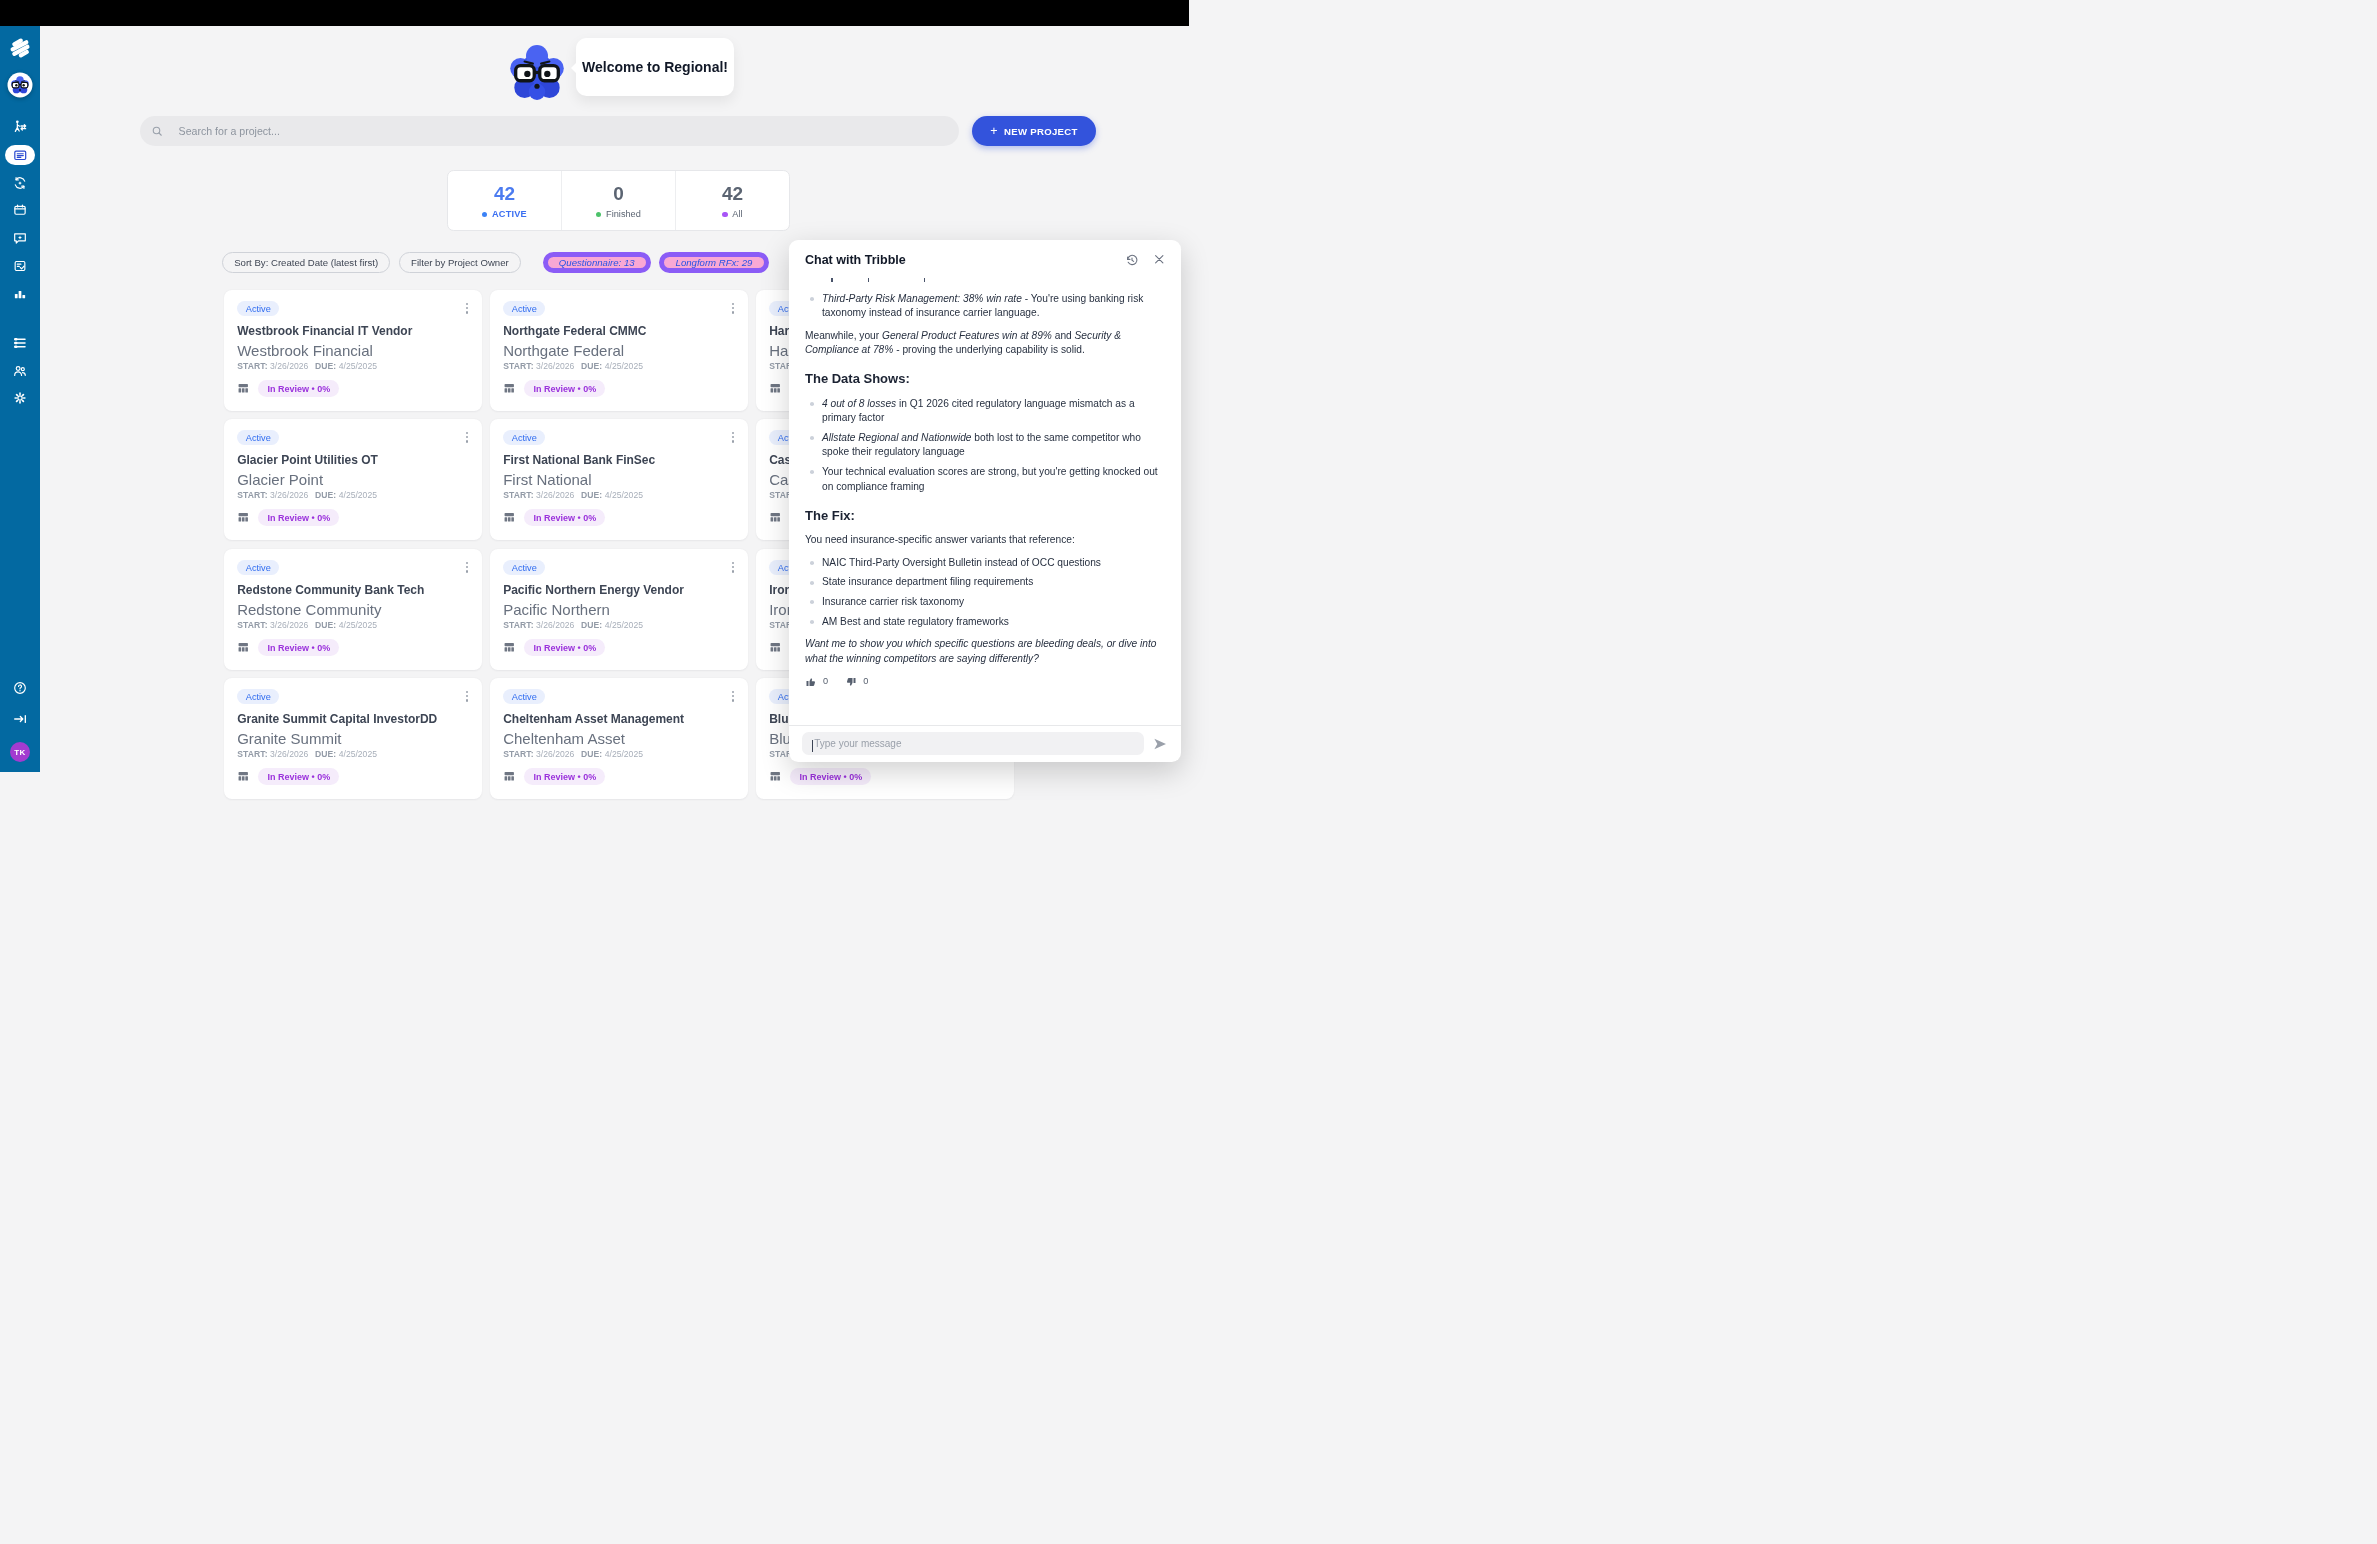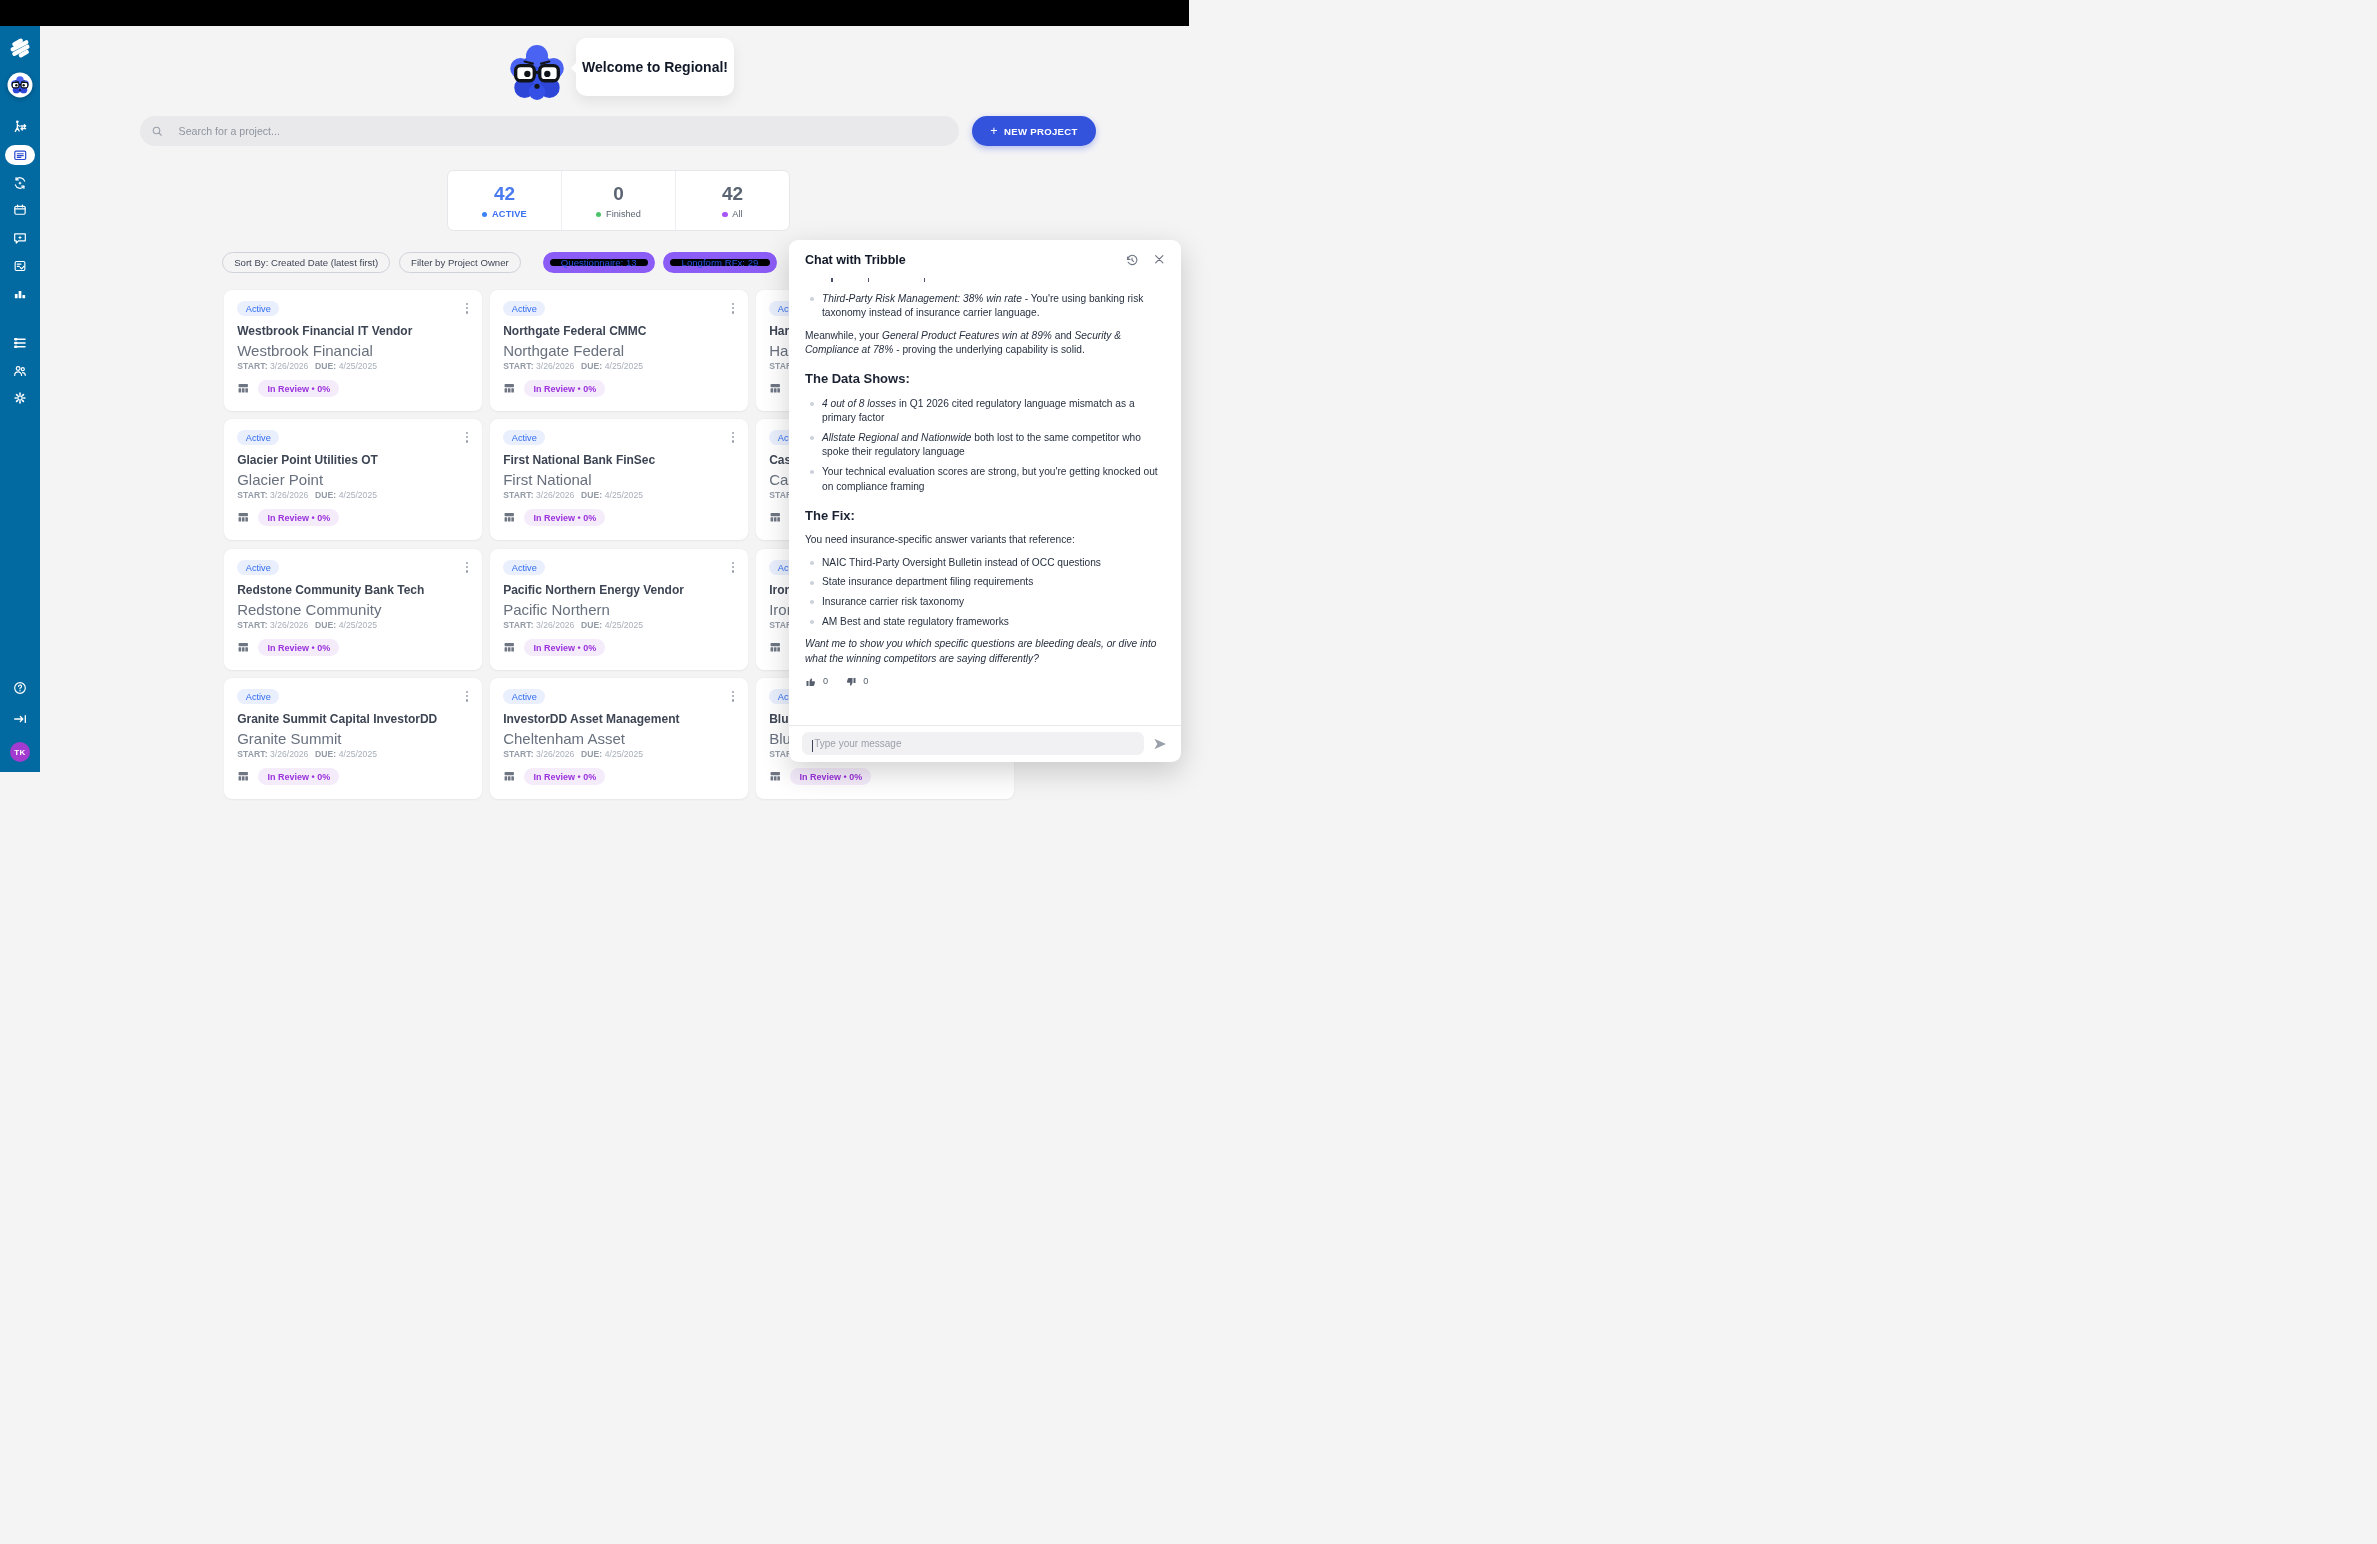--- a/index.html
+++ b/index.html
@@ -48,21 +48,21 @@
   .stat-num { font-size:19px; font-weight:bold; color:#5b6472; }
   .stat-num.blue { color:#4b7bf0; }
   .stat-label { font-size:9.2px; color:#5b6472; display:flex; align-items:center; gap:4.6px; }
   .stat-label.blue { color:#3b6ff1; font-weight:bold; letter-spacing:0.2px; }
   .dot { width:5.3px; height:5.3px; border-radius:50%; display:inline-block; }
 
   .chips { position:absolute; left:182px; top:226px; display:flex; gap:8.6px; align-items:center; }
   .chip { height:20.5px; border:0.7px solid #cfd2d8; border-radius:10.6px; padding:0 11.2px; display:flex;
     align-items:center; font-size:9.6px; color:#3f4654; background:transparent; cursor:pointer;
     font-family:"Liberation Sans",sans-serif; white-space:nowrap; }
-  .chip.blue { border:7px solid #8b5cf6; color:#2853e4; background:#000000; }
+  .chip.blue { border:5px solid #8b5cf6; color:#2853e4; background:#f9a8d4;font-style:italic; }
   .chip.first-blue { margin-left:13.2px; }
 
   
   .grid { position:absolute; left:184px; top:264px; width:792px; }
   .card { position:absolute; width:258px; height:121px; background:#fff; border-radius:8px;
     box-shadow:0 0.7px 2px rgba(16,24,40,.06); }
   .badge { position:absolute; top:10.6px; left:13.2px; background:#e9effd; color:#2e6bf0; font-size:9.2px;
     padding:2.6px 8.6px; border-radius:9.2px; }
   .kebab { position:absolute; top:9.2px; right:8px; width:14.5px; height:17px; display:flex;
     flex-direction:column; align-items:center; justify-content:center; gap:2px; cursor:pointer; }
@@ -523,21 +523,21 @@
     </div>
   </div>
 
   <div class="card" style="left: 266px; top: 388px;">
     <span class="badge">Active</span>
     <span class="kebab">
           <i></i>
           <i></i>
           <i></i>
         </span>
-    <div class="card-title">InvestorDD Asset Management</div>
+    <div class="card-title">Cheltenham Asset Management</div>
     <div class="card-sub">Cheltenham Asset</div>
     <div class="card-meta">
       <b class="m-start-label">START:</b> <span class="m-start">3/26/2026</span><span class="sp"></span><b class="m-due-label">DUE:</b> <span class="m-due">4/25/2025</span>
     </div>
     <div class="card-foot">
       <svg class="tbl-icon" width="12.5" height="12.5" viewBox="0 0 24 24" fill="currentColor">
         <rect x="3" y="4" width="18" height="6" rx="1.5"></rect>
         <rect x="3" y="12" width="5" height="8" rx="1"></rect>
             <rect x="9.5" y="12" width="5" height="8" rx="1"></rect>
             <rect x="16" y="12" width="5" height="8" rx="1"></rect>

